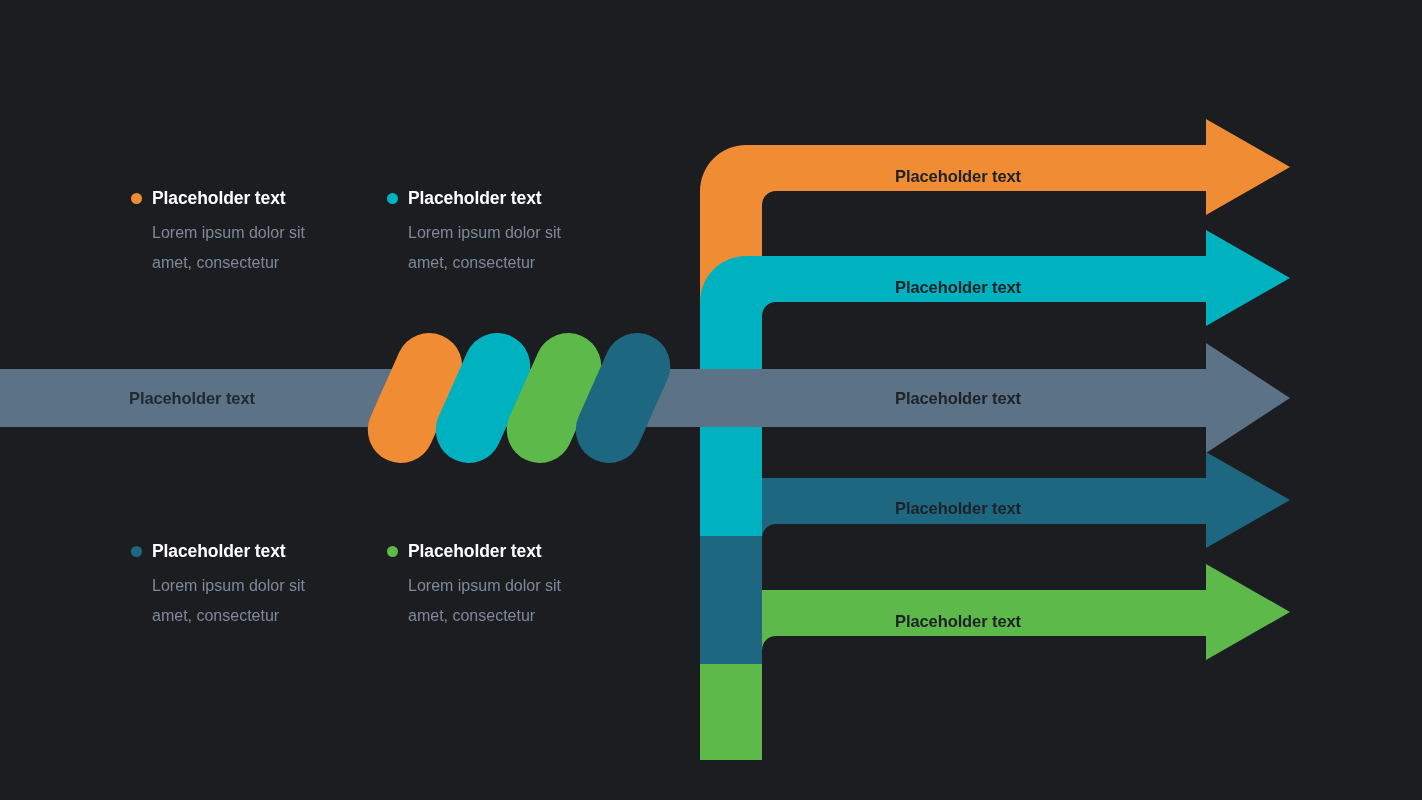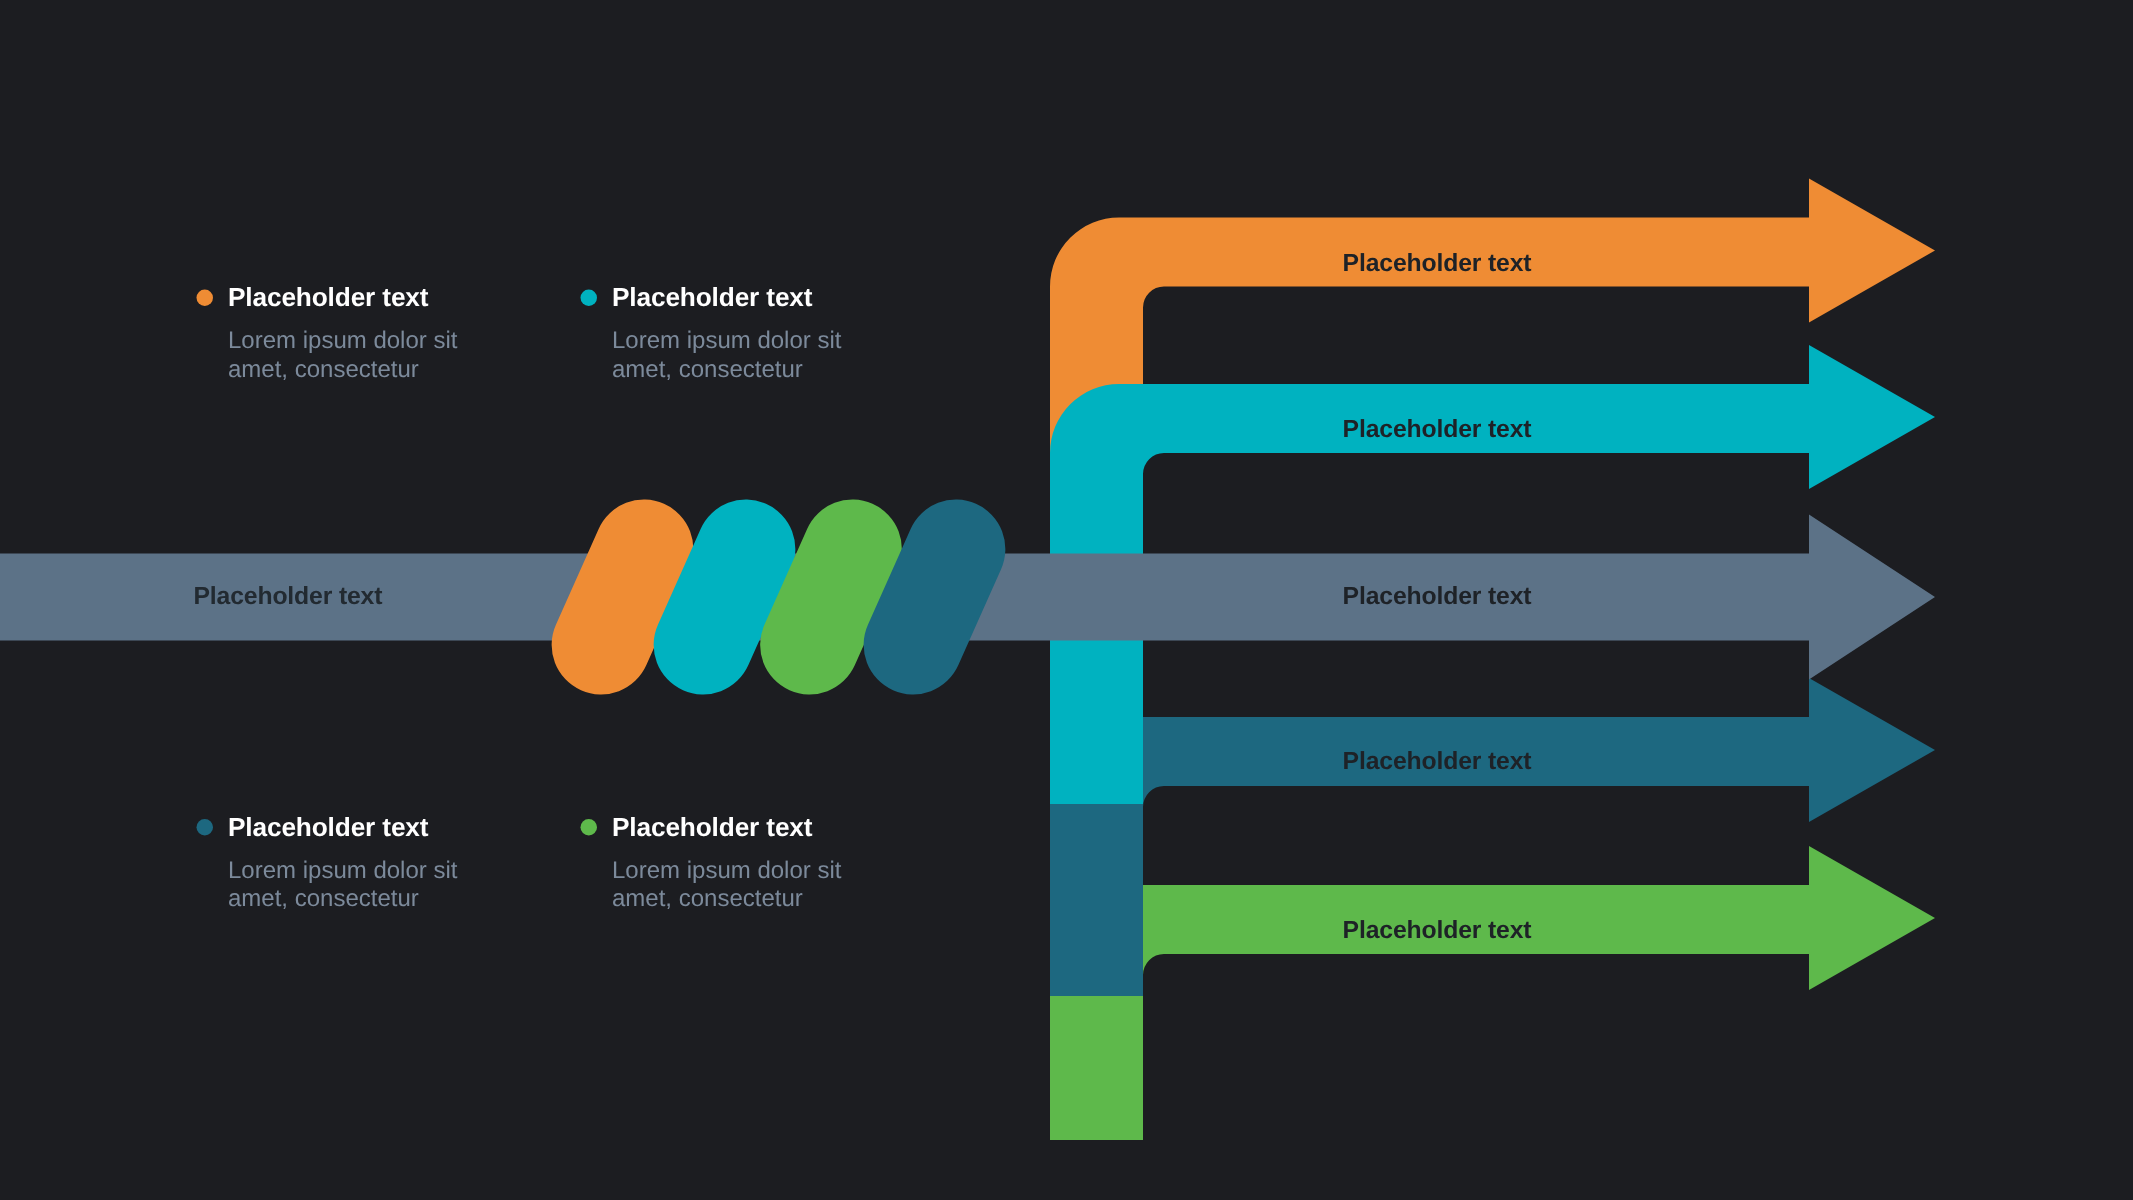--- a/index.html
+++ b/index.html
@@ -49,21 +49,21 @@
   .legend-title {
     color: #ffffff;
     font-size: 17.5px;
     font-weight: bold;
     letter-spacing: -0.1px;
     white-space: nowrap;
   }
   .legend-desc {
     color: #7c8a9b;
     font-size: 16px;
-    line-height: 19px;
+    line-height: 30px;
     margin-left: 21px;
     max-width: 195px;
   }
 
   
   .band-label {
     position: absolute;
     color: #1e2227;
     font-size: 16.5px;
     font-weight: bold;

